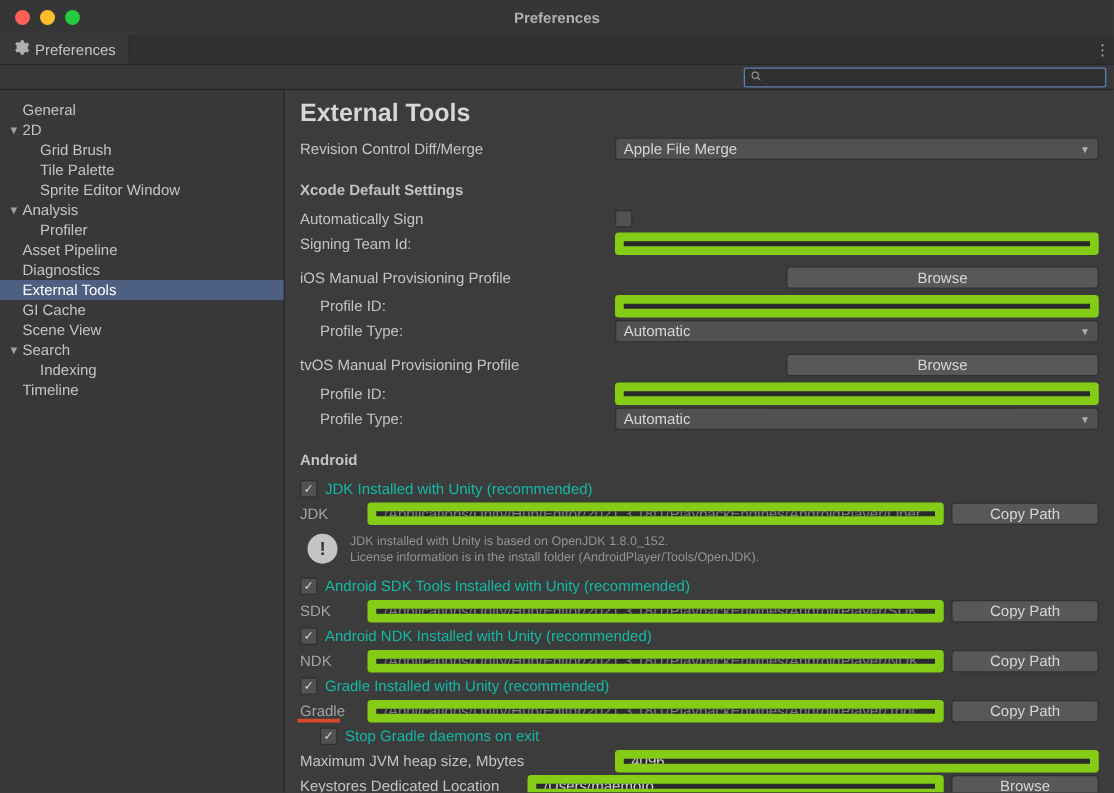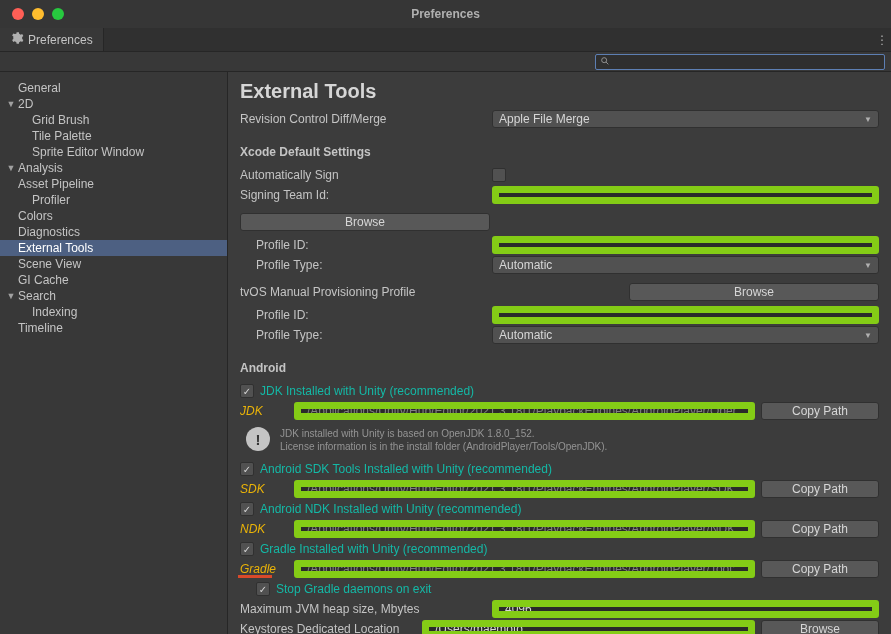--- a/index.html
+++ b/index.html
@@ -214,22 +214,21 @@
     .btn-copy { width: 118px; flex-shrink: 0; }
     .path-row {
       display: flex;
       align-items: center;
       height: 20px;
       gap: 6px;
     }
     .path-row .lbl {
       width: 48px;
       flex-shrink: 0;
-      color: #eab308;
-      font-style: italic;
+      color: #a3a3a3;
     }
     .info-box {
       display: flex;
       gap: 10px;
       padding: 4px 6px;
       margin: 2px 0;
     }
     .info-icon {
       width: 24px; height: 24px;
       background: #c4c4c4;
@@ -323,47 +322,43 @@
         <span>Tile Palette</span>
       </div>
       <div class="tree-item indent-1">
         <span class="arrow"></span>
         <span>Sprite Editor Window</span>
       </div>
       <div class="tree-item indent-0">
         <span class="arrow">▼</span>
         <span>Analysis</span>
       </div>
+      <div class="tree-item indent-1">
+        <span class="arrow"></span>
+        <span>Profiler</span>
+      </div>
       <div class="tree-item indent-0">
         <span class="arrow"></span>
         <span>Asset Pipeline</span>
       </div>
-      <div class="tree-item indent-1">
-        <span class="arrow"></span>
-        <span>Profiler</span>
-      </div>
-      <div class="tree-item indent-0">
-        <span class="arrow"></span>
-        <span>Colors</span>
-      </div>
       <div class="tree-item indent-0">
         <span class="arrow"></span>
         <span>Diagnostics</span>
       </div>
       <div class="tree-item indent-0 selected">
         <span class="arrow"></span>
         <span>External Tools</span>
       </div>
       <div class="tree-item indent-0">
         <span class="arrow"></span>
+        <span>GI Cache</span>
+      </div>
+      <div class="tree-item indent-0">
+        <span class="arrow"></span>
         <span>Scene View</span>
-      </div>
-      <div class="tree-item indent-0">
-        <span class="arrow"></span>
-        <span>GI Cache</span>
       </div>
       <div class="tree-item indent-0">
         <span class="arrow">▼</span>
         <span>Search</span>
       </div>
       <div class="tree-item indent-1">
         <span class="arrow"></span>
         <span>Indexing</span>
       </div>
       <div class="tree-item indent-0">
@@ -393,20 +388,21 @@
         </div>
     </div>
     <div class="row">
       <div class="row-label">Signing Team Id:</div>
       <div class="row-control">
           <input class="text-input" value="" style="">
         </div>
     </div>
 
     <div class="section-header" style="margin-top:8px; font-weight:400">
+      <span style="flex:1">iOS Manual Provisioning Profile</span>
       <div class="btn btn-browse">
           <span>Browse</span>
         </div>
     </div>
     <div class="row">
       <div class="row-label sub">Profile ID:</div>
       <div class="row-control">
           <input class="text-input" style="">
         </div>
     </div>

